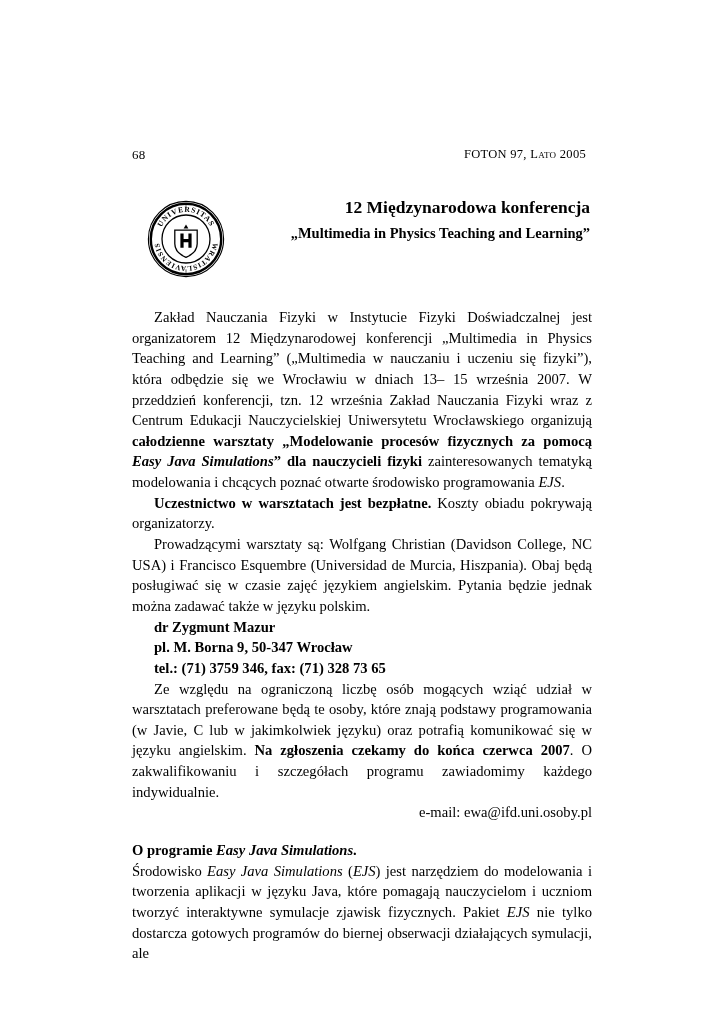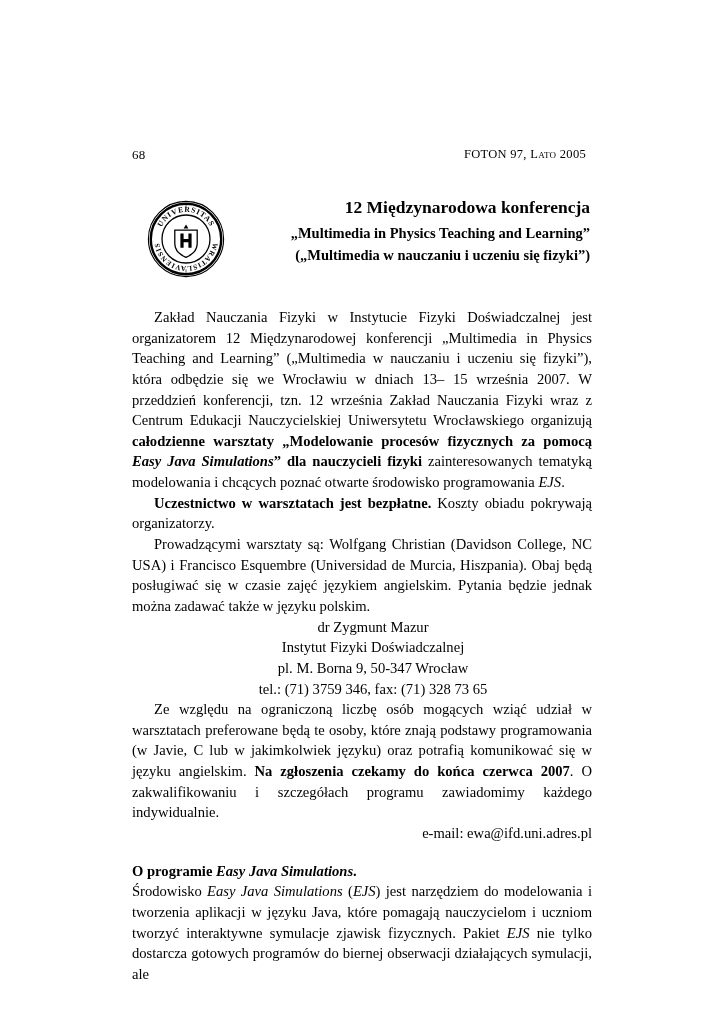--- a/index.html
+++ b/index.html
@@ -81,21 +81,22 @@
   }
   .body-text p {
     margin: 0;
     text-indent: 22px;
   }
   .body-text p.noindent {
     text-indent: 0;
   }
   .body-text p.addr {
     text-indent: 22px;
-    text-align: center;
+    text-align: left;
+    font-weight: bold;
   }
   .body-text p.right {
     text-indent: 0;
     text-align: right;
   }
   .gap-before {
     margin-top: 17px !important;
   }
   b { font-weight: bold; }
   i { font-style: italic; }
@@ -134,40 +135,38 @@
       </g>
       <g stroke="#000000" stroke-width="0.8" fill="none">
         <line x1="50" y1="6" x2="50" y2="12"></line>
         <line x1="50" y1="88" x2="50" y2="94"></line>
       </g>
     </svg>
 
     <div class="title-lines">
       <div class="title-main">12 Międzynarodowa konferencja</div>
       <div class="title-sub">„Multimedia in Physics Teaching and Learning”</div>
-      <div class="title-sub">(„Multimedia w nauczaniu i uczeniu się fizyki”)</div>
     </div>
   </div>
 
   <div class="body-text">
 
     <p><span>Zakład Nauczania Fizyki w Instytucie Fizyki Doświadczalnej jest organizatorem 12 Międzynarodowej konferencji „Multimedia in Physics Teaching and Learning” („Multimedia w nauczaniu i uczeniu się fizyki”), która odbędzie się we Wrocławiu w dniach 13– 15 września 2007. W przeddzień konferencji, tzn. 12 września Zakład Nauczania Fizyki wraz z Centrum Edukacji Nauczycielskiej Uniwersytetu Wrocławskiego organizują </span><b>całodzienne warsztaty „Modelowanie procesów fizycznych za pomocą </b><span class="bi">Easy Java Simulations</span><b>” dla nauczycieli fizyki</b><span> zainteresowanych tematyką modelowania i chcących poznać otwarte środowisko programowania </span><i>EJS</i><span>.</span></p>
 
     <p><b>Uczestnictwo w warsztatach jest bezpłatne.</b><span> Koszty obiadu pokrywają organizatorzy.</span></p>
 
     <p>Prowadzącymi warsztaty są: Wolfgang Christian (Davidson College, NC USA) i Francisco Esquembre (Universidad de Murcia, Hiszpania). Obaj będą posługiwać się w czasie zajęć językiem angielskim. Pytania będzie jednak można zadawać także w języku polskim.</p>
 
 
     <p class="addr">dr Zygmunt Mazur</p>
-    <p class="addr">Instytut Fizyki Doświadczalnej</p>
     <p class="addr">pl. M. Borna 9, 50-347 Wrocław</p>
     <p class="addr">tel.: (71) 3759 346, fax: (71) 328 73 65</p>
 
     <p><span>Ze względu na ograniczoną liczbę osób mogących wziąć udział w warsztatach preferowane będą te osoby, które znają podstawy programowania (w Javie, C lub w jakimkolwiek języku) oraz potrafią komunikować się w języku angielskim. </span><b>Na zgłoszenia czekamy do końca czerwca 2007</b><span>. O zakwalifikowaniu i szczegółach programu zawiadomimy każdego indywidualnie.</span></p>
 
-    <p class="right">e-mail: ewa@ifd.uni.adres.pl</p>
+    <p class="right">e-mail: ewa@ifd.uni.osoby.pl</p>
 
     <p class="noindent gap-before"><b>O programie </b><span class="bi">Easy Java Simulations</span><b>.</b></p>
 
     <p class="noindent"><span>Środowisko </span><i>Easy Java Simulations</i><span> (</span><i>EJS</i><span>) jest narzędziem do modelowania i tworzenia aplikacji w języku Java, które pomagają nauczycielom i uczniom tworzyć interaktywne symulacje zjawisk fizycznych. Pakiet </span><i>EJS</i><span> nie tylko dostarcza gotowych programów do biernej obserwacji działających symulacji, ale</span></p>
 
   </div>
 </div>
 
 </body></html>

